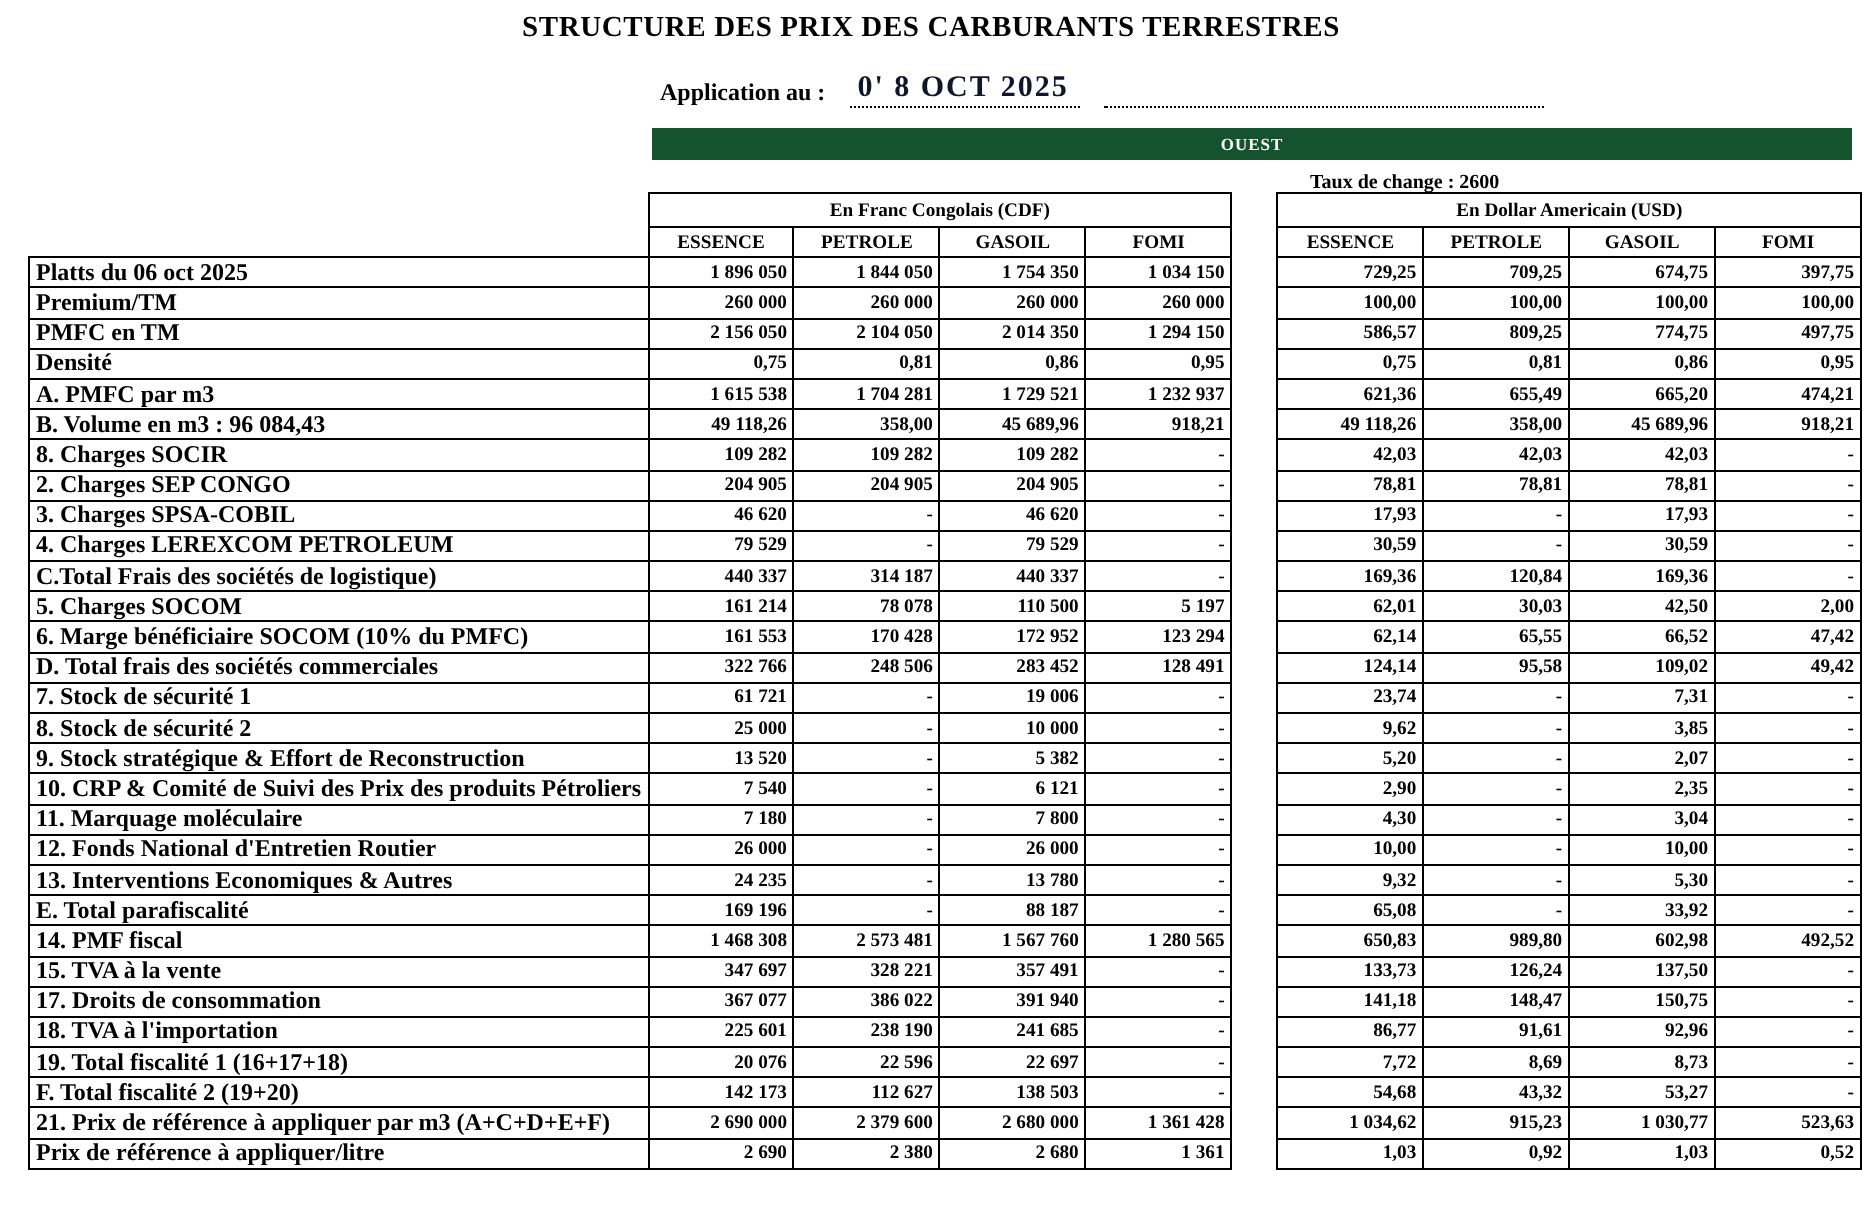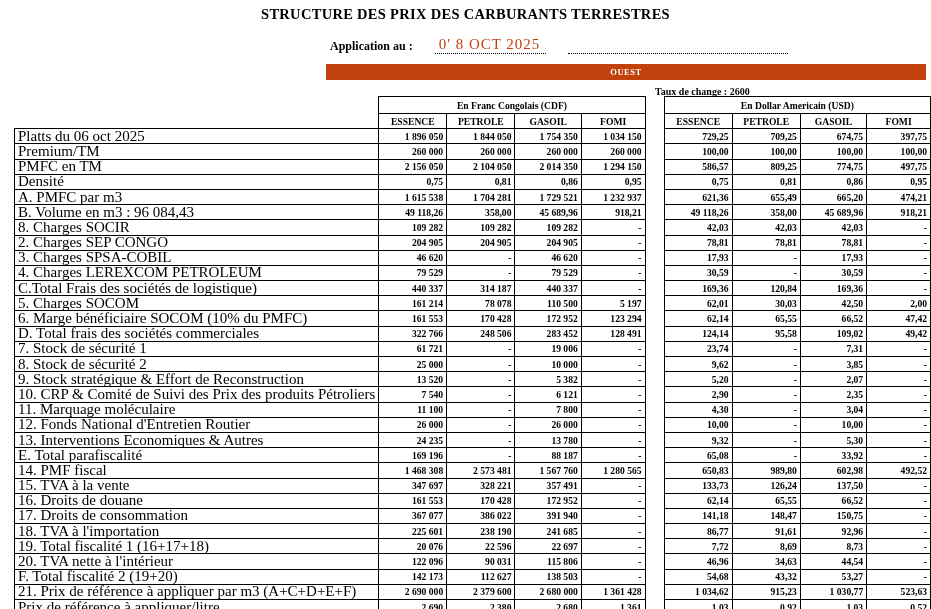--- a/index.html
+++ b/index.html
@@ -1,31 +1,31 @@
 <!DOCTYPE html>
 <html><head>
 <meta charset="utf-8">
 <style>
   html,body{margin:0;padding:0;background:#ffffff;}
   body{width:931px;height:609px;font-family:"Liberation Serif",serif;color:#000;overflow:hidden;position:relative;}
   .page{position:relative;width:931px;height:520px;}
 
   .title{position:absolute;left:0;top:6px;width:931px;text-align:center;font-size:14.5px;font-weight:bold;letter-spacing:.3px;}
-  .appline{position:absolute;left:330px;top:36px;font-size:12px;font-weight:bold;display:flex;align-items:flex-end;gap:22px;}
-  .appline .dateval{font-family:"Liberation Serif",serif;font-size:15px;font-weight:normal;letter-spacing:1px;color:#c2410c;border-bottom:1px dotted #000;padding:0 6px 0 4px;}
+  .appline{position:absolute;left:330px;top:36px;font-size:12px;font-weight:bold;display:flex;align-items:flex-end;gap:12px;}
+  .appline .dateval{font-family:"Liberation Serif",serif;font-size:15px;font-weight:bold;letter-spacing:1px;color:#0f172a;border-bottom:1px dotted #000;padding:0 6px 0 4px;}
   .appline .dots{border-bottom:1px dotted #000;width:220px;display:inline-block;height:12px;}
 
-  .ouestbar{position:absolute;left:326px;top:64px;width:600px;height:16px;background:#c2410c;color:#fff;font-size:8.5px;font-weight:bold;text-align:center;line-height:16px;letter-spacing:.5px;}
+  .ouestbar{position:absolute;left:326px;top:64px;width:600px;height:16px;background:#14532d;color:#fff;font-size:8.5px;font-weight:bold;text-align:center;line-height:16px;letter-spacing:.5px;}
 
   .tauxchange{position:absolute;left:655px;top:86px;font-size:10px;font-weight:bold;}
 
   .grid{position:absolute;left:14px;top:96px;}
   table{border-collapse:collapse;font-size:9.6px;}
   td,th{border:1px solid #000;padding:0 3px;height:14.2px;line-height:13px;font-family:"Liberation Serif",serif;}
-  .lbl{width:300px;text-align:left;font-weight:normal;font-size:15px;white-space:nowrap;overflow:hidden;}
+  .lbl{width:300px;text-align:left;font-weight:bold;font-size:12px;white-space:nowrap;overflow:hidden;}
   .num{width:66px;text-align:right;font-weight:bold;}
   .ctr{text-align:center;font-weight:bold;margin-top:12px;}
   .hdr{text-align:center;font-weight:bold;height:16px;}
   .spacer{border:none;width:16px;}
   .blank{border:none;}
 </style>
 </head>
 <body>
 
 <div class="page">
@@ -276,21 +276,21 @@
             <td class="num">6 121</td>
             <td class="num">-</td>
             <td class="spacer blank"></td>
             <td class="num">2,90</td>
             <td class="num">-</td>
             <td class="num">2,35</td>
             <td class="num">-</td>
           </tr>
           <tr>
             <td class="lbl">11. Marquage moléculaire</td>
-            <td class="num">11 100</td>
+            <td class="num">7 180</td>
             <td class="num">-</td>
             <td class="num">7 800</td>
             <td class="num">-</td>
             <td class="spacer blank"></td>
             <td class="num">4,30</td>
             <td class="num">-</td>
             <td class="num">3,04</td>
             <td class="num">-</td>
           </tr>
           <tr>
@@ -347,32 +347,20 @@
             <td class="num">328 221</td>
             <td class="num">357 491</td>
             <td class="num">-</td>
             <td class="spacer blank"></td>
             <td class="num">133,73</td>
             <td class="num">126,24</td>
             <td class="num">137,50</td>
             <td class="num">-</td>
           </tr>
           <tr>
-            <td class="lbl">16. Droits de douane</td>
-            <td class="num">161 553</td>
-            <td class="num">170 428</td>
-            <td class="num">172 952</td>
-            <td class="num">-</td>
-            <td class="spacer blank"></td>
-            <td class="num">62,14</td>
-            <td class="num">65,55</td>
-            <td class="num">66,52</td>
-            <td class="num">-</td>
-          </tr>
-          <tr>
             <td class="lbl">17. Droits de consommation</td>
             <td class="num">367 077</td>
             <td class="num">386 022</td>
             <td class="num">391 940</td>
             <td class="num">-</td>
             <td class="spacer blank"></td>
             <td class="num">141,18</td>
             <td class="num">148,47</td>
             <td class="num">150,75</td>
             <td class="num">-</td>
@@ -392,32 +380,20 @@
           <tr>
             <td class="lbl">19. Total fiscalité 1 (16+17+18)</td>
             <td class="num">20 076</td>
             <td class="num">22 596</td>
             <td class="num">22 697</td>
             <td class="num">-</td>
             <td class="spacer blank"></td>
             <td class="num">7,72</td>
             <td class="num">8,69</td>
             <td class="num">8,73</td>
-            <td class="num">-</td>
-          </tr>
-          <tr>
-            <td class="lbl">20. TVA nette à l'intérieur</td>
-            <td class="num">122 096</td>
-            <td class="num">90 031</td>
-            <td class="num">115 806</td>
-            <td class="num">-</td>
-            <td class="spacer blank"></td>
-            <td class="num">46,96</td>
-            <td class="num">34,63</td>
-            <td class="num">44,54</td>
             <td class="num">-</td>
           </tr>
           <tr>
             <td class="lbl">F. Total fiscalité  2 (19+20)</td>
             <td class="num">142 173</td>
             <td class="num">112 627</td>
             <td class="num">138 503</td>
             <td class="num">-</td>
             <td class="spacer blank"></td>
             <td class="num">54,68</td>

